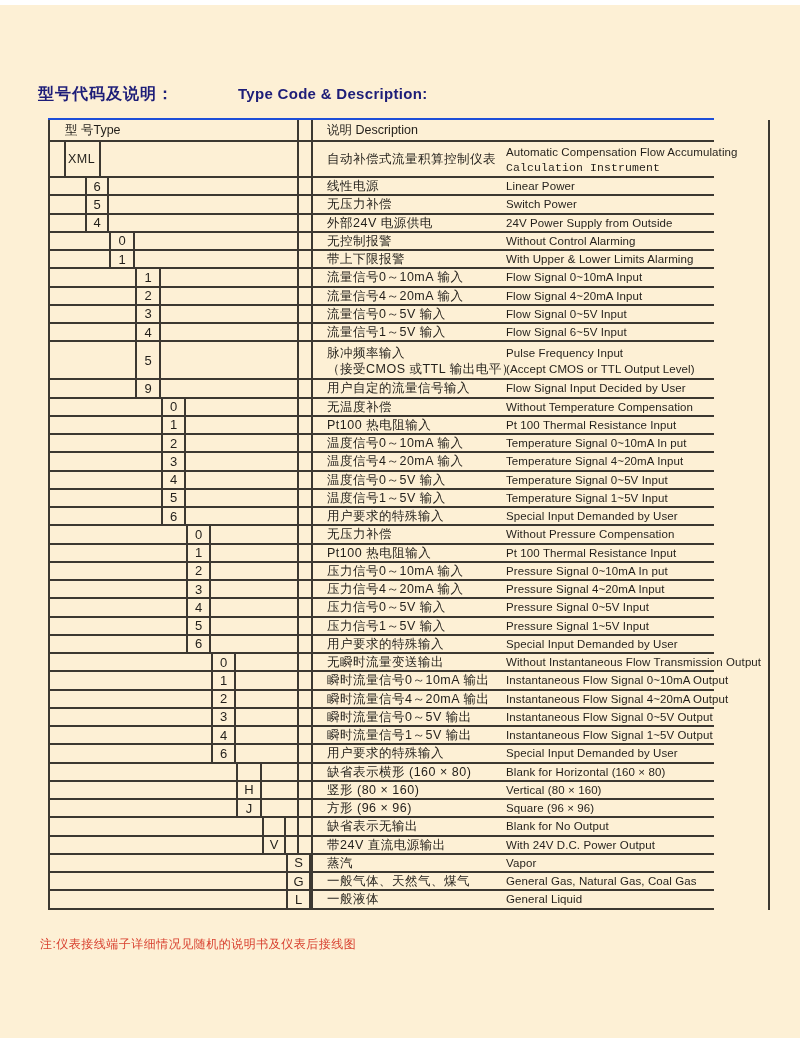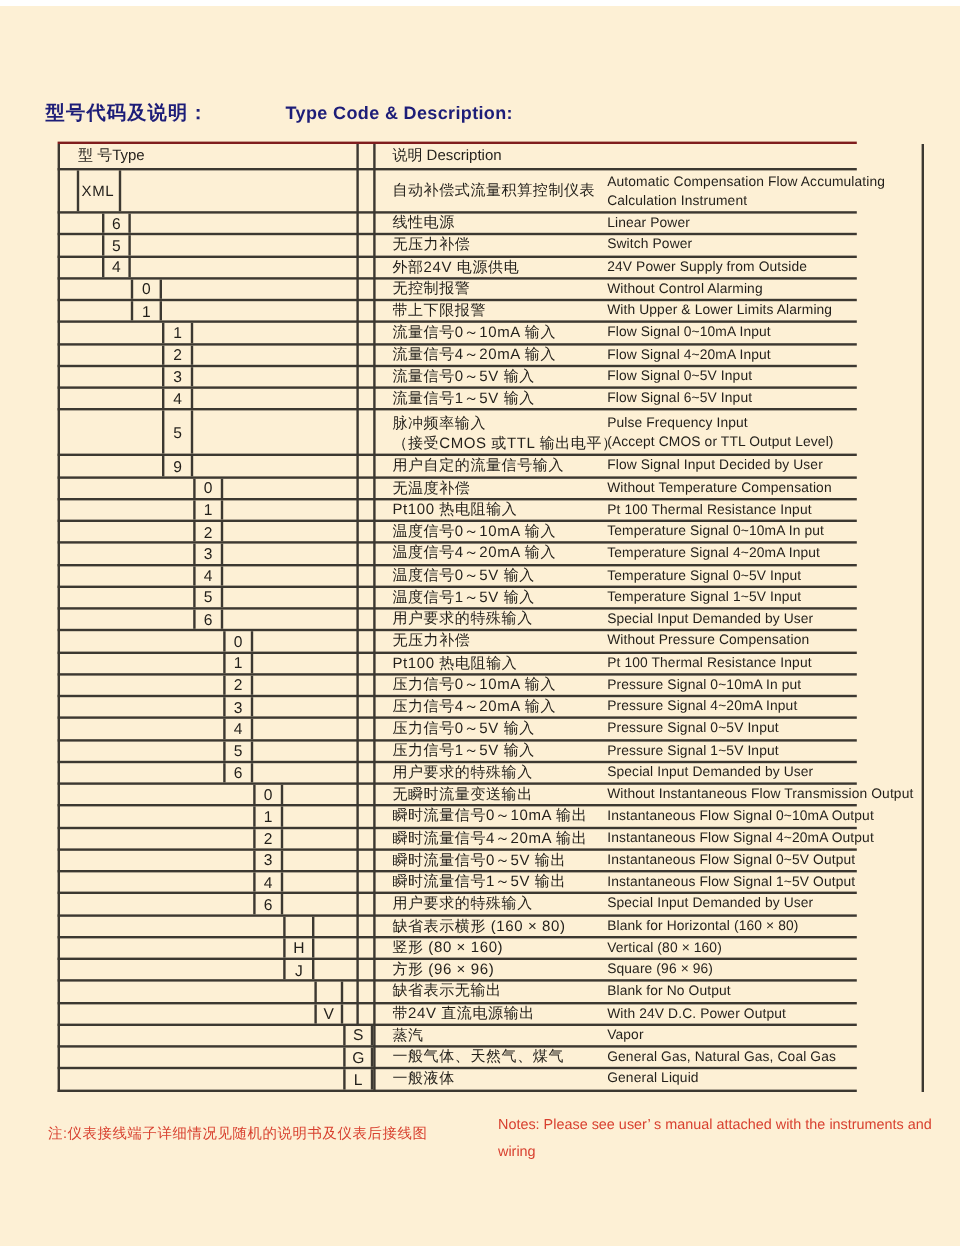--- a/index.html
+++ b/index.html
@@ -22,21 +22,21 @@
     font-size:16px;font-weight:bold;color:#1d1d78;
     letter-spacing:1px;
   }
   .title-en{
     display:inline-block;
     font-size:15px;font-weight:bold;color:#1d1d78;
     margin-left:64px;letter-spacing:.3px;
   }
   #type-table{
     position:absolute;left:48px;top:118px;width:666px;
-    border-top:2px solid #7f1d1d;
+    border-top:2px solid #1d4ed8;
     box-sizing:border-box;
   }
   .trow{
     position:relative;
     border-bottom:2px solid #3c3831;
     box-sizing:border-box;
   }
   .hrow .hlabel-type{
     position:absolute;left:17px;top:50%;transform:translateY(-50%);
     font-size:12.5px;
@@ -92,21 +92,21 @@
 <div id="type-table">
   <div class="trow hrow" style="height:22px;">
     <span class="hlabel-type">型 号Type</span>
     <span class="hlabel-desc">说明 Description</span>
   </div>
 
 <div class="trow" style="height: 36px;">
       <div class="code-cell xml" style="left: 0px; width: 37px; margin-left: 16px;">XML</div>
       <div class="zh-text">自动补偿式流量积算控制仪表</div>
       <div class="stack-en" style="top: 2px;">Automatic Compensation Flow Accumulating</div>
-      <div class="stack-en" style="top: 18px;">Calculation Instrument</div>
+      <div class="stack-en" style="top: 18px; font-family: Liberation Mono, monospace;">Calculation Instrument</div>
     </div>
     <div class="trow" style="height: 18.26px;">
       <div class="code-cell" style="left: 37px; width: 24px;">6</div>
       <div class="zh-text">线性电源</div>
       <div class="en-text">Linear Power</div>
     </div>
     <div class="trow" style="height: 18.26px;">
       <div class="code-cell" style="left: 37px; width: 24px;">5</div>
       <div class="zh-text">无压力补偿</div>
       <div class="en-text">Switch Power</div>
@@ -299,14 +299,13 @@
       <div class="en-text">General Liquid</div>
     </div>
     <div class="vline" style="left: 0px; top: 0px; height: 789.88px;"></div>
     <div class="vline" style="left: 249px; top: 0px; height: 735.1px;"></div>
     <div class="vline" style="left: 263px; top: 0px; height: 789.88px;"></div>
     <div class="vline" style="left: 720px; top: 0px; height: 789.88px;"></div>
   </div>
 
 <div class="notes-zh">注:仪表接线端子详细情况见随机的说明书及仪表后接线图</div>
 <div class="notes-en">
-  <div>Notes: Please see user’ s manual attached with the instruments and wiring</div>
 </div>
 
 </body></html>

